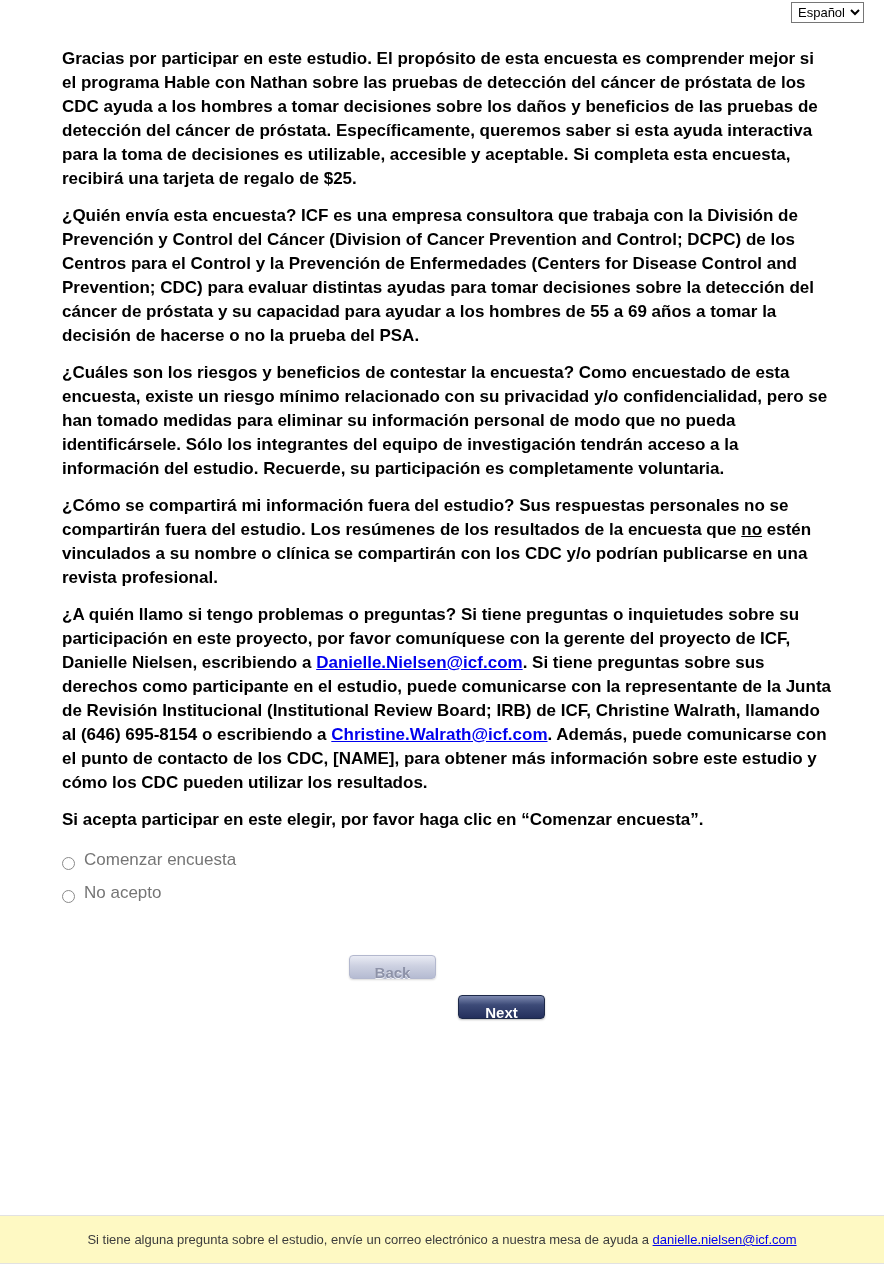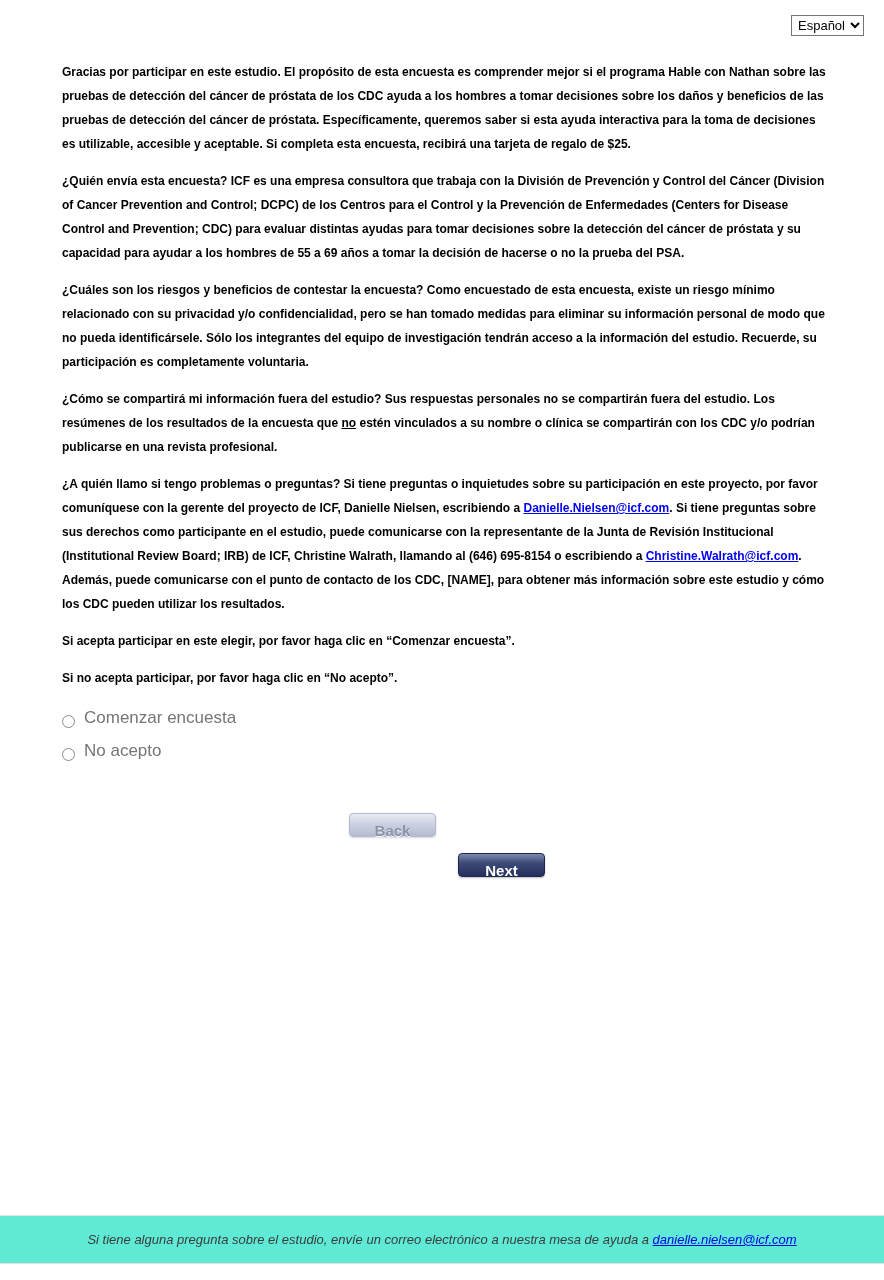--- a/index.html
+++ b/index.html
@@ -7,34 +7,34 @@
   body {
     width: 884px;
     height: 1280px;
     background: #ffffff;
     font-family: "Liberation Sans", sans-serif;
     position: relative;
     overflow: hidden;
   }
   .lang-row {
     text-align: right;
-    padding: 15px 20px 0 0;
+    padding: 2px 20px 0 0;
   }
   .lang-select {
     font-family: "Liberation Sans", sans-serif;
     font-size: 13px;
     padding: 1px 2px;
     border: 1px solid #767676;
     background: #ffffff;
   }
   .content {
     padding: 24px 52px 0 62px;
   }
   .content p {
-    font-size: 12px;
+    font-size: 17px;
     font-weight: bold;
     color: #000000;
     line-height: 24px;
     margin: 0 0 13px 0;
   }
   .u { text-decoration: underline; }
   .link {
     color: #0000ee;
     text-decoration: underline;
     cursor: pointer;
@@ -91,28 +91,27 @@
     color: #ffffff;
     border: 1px solid #1d2949;
     box-shadow: 0 1px 2px rgba(0,0,0,0.25);
     margin-top: 40px;
   }
   .footer {
     position: absolute;
     left: 0;
     right: 0;
     bottom: 16px;
-    background: #5eead4;
+    background: #fef9c3;
     border-top: 1px solid #e2e2e2;
     border-bottom: 1px solid #e2e2e2;
     padding: 16px 10px;
     text-align: center;
     font-size: 13px;
     color: #3c3c3c;
-    font-style: italic;
   }
 </style>
 </head>
 <body>
 
 <div class="page">
 
   <div class="lang-row">
     <select class="lang-select">
       <option>Español</option>
@@ -126,21 +125,20 @@
 
 
     <p>¿Cuáles son los riesgos y beneficios de contestar la encuesta? Como encuestado de esta encuesta, existe un riesgo mínimo relacionado con su privacidad y/o confidencialidad, pero se han tomado medidas para eliminar su información personal de modo que no pueda identificársele. Sólo los integrantes del equipo de investigación tendrán acceso a la información del estudio. Recuerde, su participación es completamente voluntaria.</p>
 
     <p><span>¿Cómo se compartirá mi información fuera del estudio? Sus respuestas personales no se compartirán fuera del estudio. Los resúmenes de los resultados de la encuesta que </span><span class="u">no</span><span> estén vinculados a su nombre o clínica se compartirán con los CDC y/o podrían publicarse en una revista profesional.</span></p>
 
     <p><span>¿A quién llamo si tengo problemas o preguntas? Si tiene preguntas o inquietudes sobre su participación en este proyecto, por favor comuníquese con la gerente del proyecto de ICF, Danielle Nielsen, escribiendo a </span><a href="#" class="link">Danielle.Nielsen@icf.com</a><span>. Si tiene preguntas sobre sus derechos como participante en el estudio, puede comunicarse con la representante de la Junta de Revisión Institucional (Institutional Review Board; IRB) de ICF, Christine Walrath, llamando al (646) 695-8154 o escribiendo a </span><a href="#" class="link">Christine.Walrath@icf.com</a><span>. Además, puede comunicarse con el punto de contacto de los CDC, [NAME], para obtener más información sobre este estudio y cómo los CDC pueden utilizar los resultados.</span></p>
 
     <p>Si acepta participar en este elegir, por favor haga clic en “Comenzar encuesta”.</p>
 
-    <p>Si no acepta participar, por favor haga clic en “No acepto”.</p>
 
     <div class="options">
       <label class="option">
         <span class="radio"></span>
         <span class="option-label">Comenzar encuesta</span>
       </label>
       <label class="option">
         <span class="radio"></span>
         <span class="option-label">No acepto</span>
       </label>

